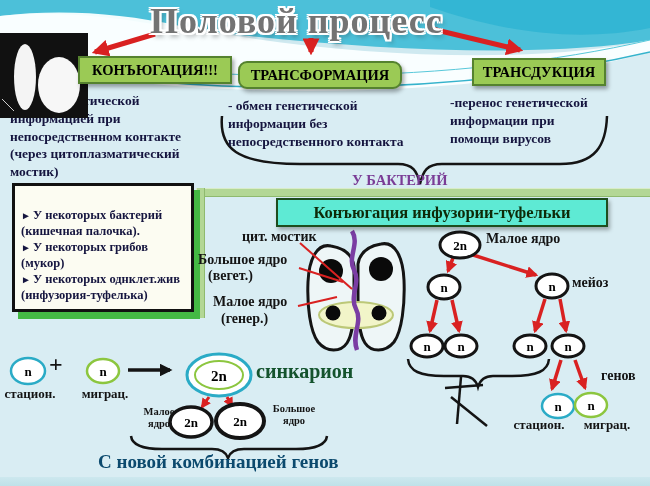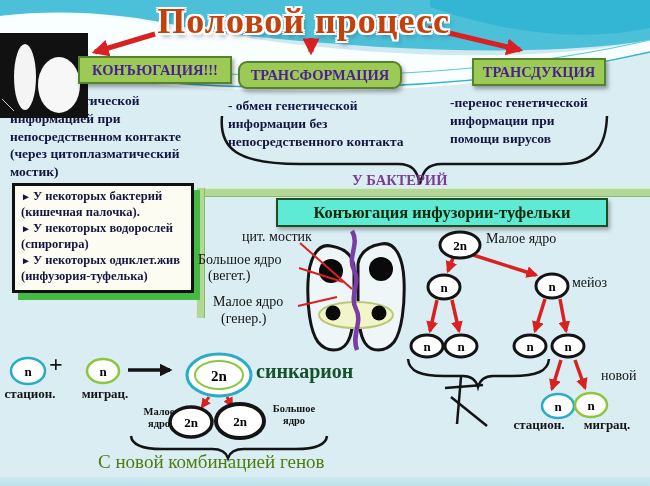--- a/index.html
+++ b/index.html
@@ -2,67 +2,67 @@
 <html><head>
 <meta charset="utf-8">
 <style>
   html,body{margin:0;padding:0;}
   body{width:650px;height:486px;position:relative;overflow:hidden;
        background:#d9edf3;font-family:"Liberation Serif","DejaVu Serif",serif;}
   .abs{position:absolute;}
   #bg-waves{left:0;top:0;z-index:0;}
   #bottom-band{left:0;top:477px;width:650px;height:9px;z-index:0;
        background:linear-gradient(#cde8ee,#bfe1e9);}
-  #slide-title{left:150px;top:0px;width:300px;text-align:right;z-index:4;
-       font-size:36px;font-weight:bold;color:#c2410c;letter-spacing:1px;
+  #slide-title{left:150px;top:0px;width:300px;text-align:left;z-index:4;
+       font-size:36px;font-weight:bold;color:#737373;letter-spacing:1px;
        text-shadow:-2px -2px 0 #fff,2px -2px 0 #fff,-2px 2px 0 #fff,2px 2px 0 #fff,
                    0 -2px 0 #fff,0 2px 0 #fff,-2px 0 0 #fff,2px 0 0 #fff,3px 4px 4px rgba(40,40,40,.35);}
-  .proc-box{z-index:4;background:#9bca55;border:2px solid #55822f;color:#4c1d95;
+  .proc-box{z-index:4;background:#9bca55;border:2px solid #55822f;color:#000000;
        font-weight:bold;font-size:14.5px;text-align:center;line-height:24px;height:24px;
        box-shadow:2px 3px 4px rgba(0,0,0,.35);}
   #box-conjugation{left:78px;top:56px;width:150px;}
   #box-transformation{left:238px;top:61px;width:160px;border-radius:9px;}
   #box-transduction{left:472px;top:58px;width:130px;}
   .desc{z-index:3;color:#15153f;font-size:13.5px;font-weight:600;line-height:1.32;white-space:pre-line;}
   #desc-1{left:10px;top:92px;width:225px;}
   #desc-2{left:228px;top:97px;width:205px;}
   #desc-3{left:450px;top:94px;width:180px;}
   #bacteria-caption{left:352px;top:172px;width:132px;text-align:left;z-index:3;
        color:#7a3d96;font-weight:bold;font-size:14.5px;}
   #panel-top-bar{left:196px;top:188px;width:454px;height:7px;background:#b3d795;z-index:1;
        border-top:1px solid #d9ecc9;border-bottom:1px solid #8fba6e;}
   #panel-left-bar{left:196px;top:188px;width:7px;height:130px;background:#b3d795;z-index:1;
        border-left:1px solid #d9ecc9;border-right:1px solid #8fba6e;}
   #occurrence-box{left:12px;top:183px;width:166px;z-index:3;background:#fcfcf2;
-       border:3px solid #111;box-shadow:6px 7px 0 #44b944;padding:2px 4px 6px 6px;}
+       border:3px solid #111;box-shadow:6px 7px 0 #44b944;padding:21px 4px 6px 6px;}
   .li{color:#15153f;font-size:12.5px;font-weight:600;line-height:1.28;}
   .li .b{font-size:10px;margin-right:2px;}
   #conj-banner{left:276px;top:198px;width:328px;height:25px;z-index:4;background:#5eead4;
        border:2px solid #1e4d1e;text-align:center;line-height:25px;font-weight:bold;font-size:16.5px;
        color:#0e2a08;box-shadow:2px 3px 4px rgba(0,0,0,.3);}
   #diagram-svg{left:0;top:0;z-index:2;pointer-events:none;}
-  .lbl{z-index:3;color:#141414;font-weight:normal;font-size:14px;}
+  .lbl{z-index:3;color:#141414;font-weight:bold;font-size:14px;}
   .lbl-sm{z-index:3;color:#141414;font-weight:bold;font-size:13px;text-align:center;}
   .lbl-tiny{z-index:3;color:#141414;font-weight:bold;font-size:10.5px;line-height:1.15;
        text-align:center;white-space:pre-line;}
   #lbl-cyt{left:242px;top:229px;}
   #lbl-bignuc{left:198px;top:252px;}  #lbl-bignuc-note{left:208px;top:268px;}
   #lbl-smallnuc{left:213px;top:294px;} #lbl-smallnuc-note{left:221px;top:311px;}
   #lbl-smallnuc-top{left:486px;top:231px;}
   #lbl-meiosis{left:572px;top:275px;}
   #lbl-mitosis{left:601px;top:368px;}
   #lbl-stat-r{left:508px;top:417px;width:62px;}
   #lbl-migr-r{left:572px;top:417px;width:70px;}
   #lbl-stat-l{left:-2px;top:386px;width:64px;}
   #lbl-migr-l{left:79px;top:386px;width:52px;}
   #lbl-plus{left:49px;top:351px;font-size:24px;z-index:3;font-weight:bold;color:#141414;}
   #lbl-synkaryon{left:256px;top:360px;font-size:20px;z-index:3;font-weight:bold;color:#14532d;}
   #lbl-res-small{left:138px;top:406px;width:42px;}
   #lbl-res-big{left:266px;top:403px;width:56px;}
-  #lbl-newcomb{left:98px;top:451px;font-size:19px;z-index:3;font-weight:normal;color:#4d7c0f;}
+  #lbl-newcomb{left:98px;top:451px;font-size:19px;z-index:3;font-weight:bold;color:#0c4a6e;}
   #photo{left:0;top:33px;width:88px;height:85px;z-index:4;}
   svg text{font-family:"Liberation Serif","DejaVu Serif",serif;font-weight:bold;}
 </style>
 </head>
 <body>
 
 <svg id="bg-waves" class="abs" width="650" height="135" viewBox="0 0 650 135">
   <rect x="0" y="0" width="650" height="135" fill="#cfe9f0"></rect>
   <path d="M0,0 H650 V40 C520,62 300,46 140,22 C90,14 40,12 0,16 Z" fill="#4cc0d9"></path>
   <path d="M430,0 H650 V28 C560,46 480,24 430,7 Z" fill="#2fb4d2" opacity="0.85"></path>
@@ -98,21 +98,21 @@
 <div id="desc-3" class="abs desc">-перенос генетической
 информации при
 помощи вирусов</div>
 <div id="bacteria-caption" class="abs">У БАКТЕРИЙ</div>
 
 <div id="panel-top-bar" class="abs"></div>
 <div id="panel-left-bar" class="abs"></div>
 
 <div id="occurrence-box" class="abs">
   <div class="li"><span class="b">►</span><span>У некоторых бактерий (кишечная палочка).</span></div>
-  <div class="li"><span class="b">►</span><span>У некоторых водорослей (спирогира)</span></div>
+  <div class="li"><span class="b">►</span><span>У некоторых грибов (мукор)</span></div>
   <div class="li"><span class="b">►</span><span>У некоторых однклет.жив (инфузория-туфелька)</span></div>
 </div>
 
 <div id="conj-banner" class="abs">Конъюгация инфузории-туфельки</div>
 
 <svg id="diagram-svg" class="abs" width="650" height="486" viewBox="0 0 650 486">
   <defs>
     <marker id="mr" viewBox="0 0 10 10" refX="8" refY="5" markerWidth="3.4" markerHeight="3.4" orient="auto-start-reverse">
       <path d="M0,0 L10,5 L0,10 z" fill="#d92121"></path>
     </marker>
@@ -202,21 +202,21 @@
   </g>
 </svg>
 
 <div id="lbl-cyt" class="abs lbl">цит. мостик</div>
 <div id="lbl-bignuc" class="abs lbl">Большое ядро</div>
 <div id="lbl-bignuc-note" class="abs lbl">(вегет.)</div>
 <div id="lbl-smallnuc" class="abs lbl">Малое ядро</div>
 <div id="lbl-smallnuc-note" class="abs lbl">(генер.)</div>
 <div id="lbl-smallnuc-top" class="abs lbl">Малое ядро</div>
 <div id="lbl-meiosis" class="abs lbl">мейоз</div>
-<div id="lbl-mitosis" class="abs lbl">новой</div>
+<div id="lbl-mitosis" class="abs lbl">генов</div>
 <div id="lbl-stat-r" class="abs lbl-sm">стацион.</div>
 <div id="lbl-migr-r" class="abs lbl-sm">миграц.</div>
 <div id="lbl-stat-l" class="abs lbl-sm">стацион.</div>
 <div id="lbl-migr-l" class="abs lbl-sm">миграц.</div>
 <div id="lbl-plus" class="abs">+</div>
 <div id="lbl-synkaryon" class="abs">синкарион</div>
 <div id="lbl-res-small" class="abs lbl-tiny">Малое
 ядро</div>
 <div id="lbl-res-big" class="abs lbl-tiny">Большое
 ядро</div>

